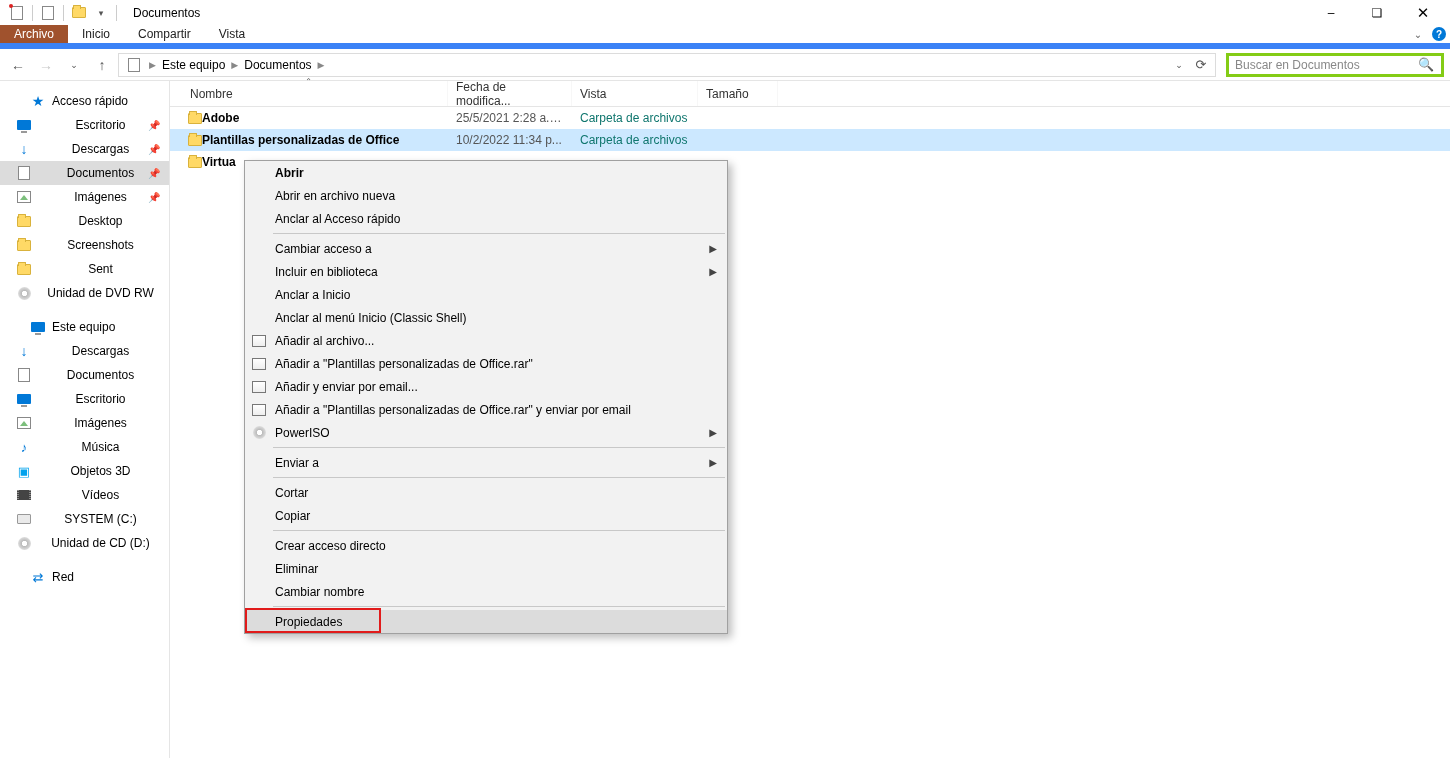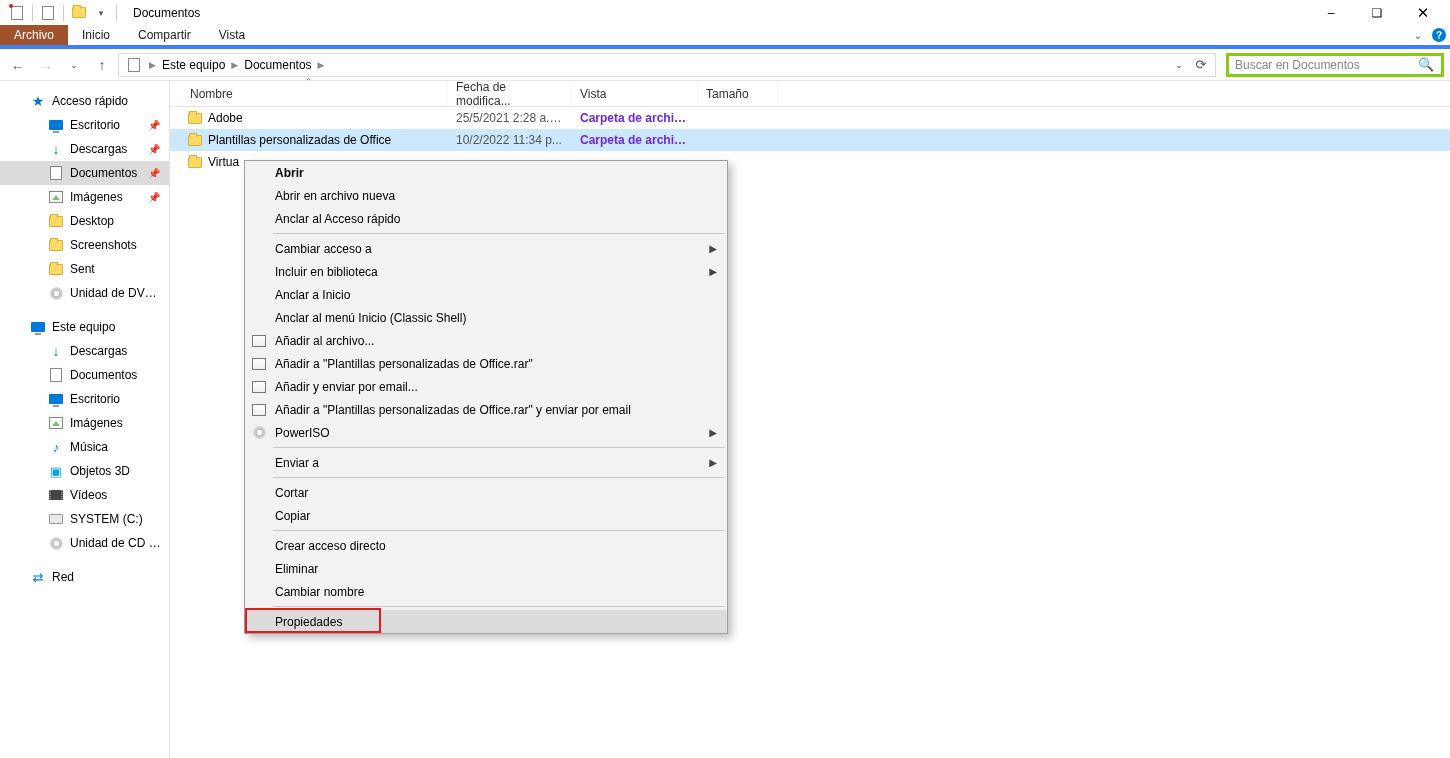--- a/index.html
+++ b/index.html
@@ -8,21 +8,21 @@
   
   .titlebar { height:25px; display:flex; align-items:center; padding:0 4px; background:#fff; }
   .titlebar .qat { display:flex; align-items:center; gap:4px; padding:0 4px; }
   .titlebar .qat .qbtn { width:18px; height:18px; display:flex; align-items:center; justify-content:center; }
   .titlebar .sep { width:1px; height:16px; background:#ccc; margin:0 2px; }
   .titlebar .title { margin-left:10px; }
   .titlebar .winbtns { margin-left:auto; display:flex; }
   .titlebar .winbtns .wbtn { width:46px; height:25px; display:flex; align-items:center; justify-content:center; font-size:12px; }
 
   
-  .ribbon { height:24px; display:flex; align-items:stretch; border-bottom:4px solid #3b82f6; background:#fff; }
+  .ribbon { height:24px; display:flex; align-items:stretch; border-bottom:6px solid #3b82f6; background:#fff; }
   .ribbon .tab { padding:0 14px; display:flex; align-items:center; font-size:12px; color:#222; }
   .ribbon .tab.active { background:#a0522d; color:#fff; }
   .ribbon .spacer { flex:1; }
   .ribbon .chev { width:20px; display:flex; align-items:center; justify-content:center; color:#666; font-size:10px;}
   .ribbon .help { width:22px; display:flex; align-items:center; justify-content:center; }
   .help-circle { width:14px; height:14px; border-radius:50%; background:#0078d7; color:#fff; font-size:10px; font-weight:bold; display:flex; align-items:center; justify-content:center; }
 
   
   .toolbar { height:32px; display:flex; align-items:center; border-bottom:1px solid #e5e5e5; padding:0 6px; gap:4px; }
   .navbtn { width:24px; height:24px; display:flex; align-items:center; justify-content:center; color:#555; font-size:14px;}
@@ -37,43 +37,43 @@
   .searchbox { width:218px; border:3px solid #84cc16; height:24px; margin-left:6px; display:flex; align-items:center; padding:0 6px; color:#888; }
   .searchbox .sicon { margin-left:auto; color:#555; font-size:13px;}
 
   
   .main { display:flex; height:calc(758px - 25px - 24px - 32px); position:relative; }
 
   
   .sidebar { width:170px; border-right:1px solid #e5e5e5; padding:8px 0 0 0; overflow:hidden;}
   .navitem { display:flex; align-items:center; height:24px; padding:0 6px 0 24px; gap:6px; position:relative;}
   .navitem.level1 { padding-left:30px; }
-  .navitem.level2 { padding-left:48px; }
+  .navitem.level2 { padding-left:16px;text-align:center; }
   .navitem .txt { flex:1; white-space:nowrap; overflow:hidden; text-overflow:ellipsis; }
   .navitem .pin { color:#888; font-size:10px; position:absolute; right:8px;}
   .navitem.selected { background:#dcdcdc; }
   .navgap { height:10px; }
   .ico { width:16px; height:16px; display:inline-flex; align-items:center; justify-content:center; font-size:12px; }
 
   
   .filelist { flex:1; position:relative; }
   .colheaders { display:flex; height:26px; align-items:center; border-bottom:1px solid #e5e5e5; color:#333; }
   .colheaders .col { padding:0 8px; border-right:1px solid rgba(0,0,0,0.03); height:100%; display:flex; align-items:center; position:relative;}
   .col-name { width:278px; padding-left:20px !important;}
   .col-date { width:124px; }
   .col-type { width:126px; }
   .col-size { width:80px; }
   .sortind { position:absolute; top:-4px; left:50%; transform:translateX(-50%); font-size:8px; color:#555;}
 
   .filerow { display:flex; height:22px; align-items:center; }
   .filerow.selected { background:#cce8ff; }
   .filerow .cell { padding:0 8px; white-space:nowrap; overflow:hidden; text-overflow:ellipsis; }
-  .cell.name { width:278px; display:flex; align-items:center; gap:6px; padding-left:18px;}
+  .cell.name { width:278px; display:flex; align-items:center; padding-left:18px;font-weight:bold;}
   .cell.date { width:124px; color:#555;}
-  .cell.type { width:126px; color:#6d28d9;font-weight:bold;}
+  .cell.type { width:126px; color:#0f766e;}
   .cell.size { width:80px; text-align:right; color:#555;}
 
   
   .ctxmenu { position:absolute; left:244px; top:160px; width:484px; background:#f2f2f2; border:1px solid #a0a0a0; box-shadow:4px 4px 8px rgba(0,0,0,0.25); font-size:12px; }
   .ctxmenu .mi { display:flex; align-items:center; height:23px; padding:0 10px 0 30px; position:relative;}
   .ctxmenu .mi.bold { font-weight:bold; }
   .ctxmenu .mi .arrow { position:absolute; right:10px; font-size:10px; color:#444;}
   .ctxmenu .mi .micon { position:absolute; left:6px; width:16px; height:16px; display:flex; align-items:center; justify-content:center; font-size:12px; color:#555;}
   .ctxmenu .msep { height:1px; background:#c8c8c8; margin:3px 2px 3px 28px; }
 

